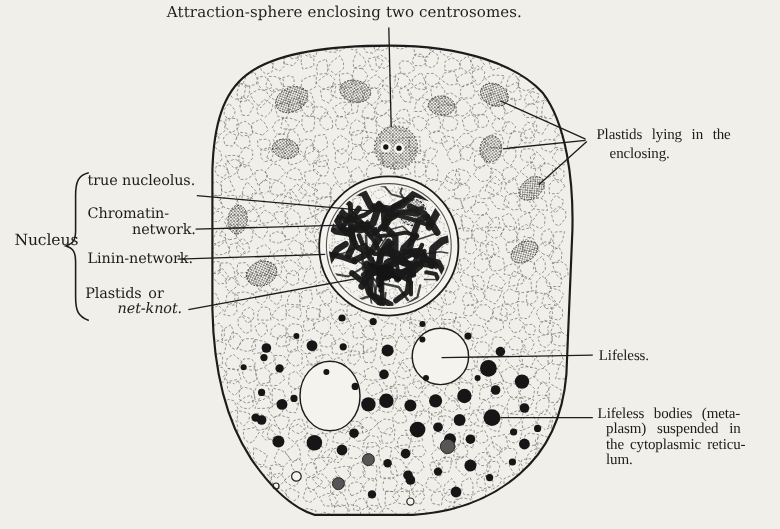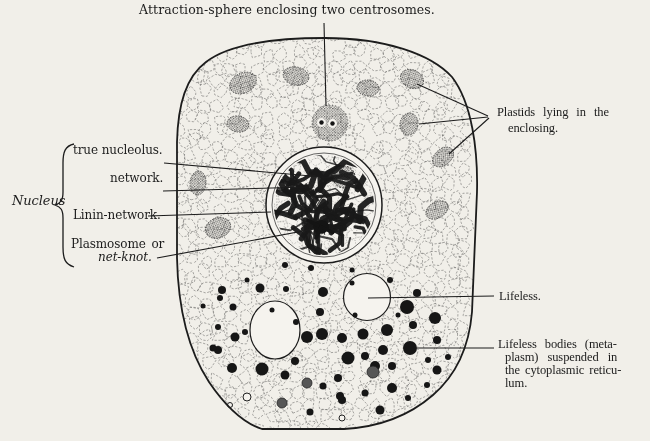--- a/index.html
+++ b/index.html
@@ -13,21 +13,21 @@
   .title{
     position:absolute;top:3px;left:0;width:574px;text-align:center;
     font-size:12.5px;line-height:14px;letter-spacing:0.1px;
   }
   .lbl{
     position:absolute;font-size:12px;line-height:13px;white-space:nowrap;
     letter-spacing:-0.1px;
   }
   .rl{font-size:12.5px;line-height:13px;font-family:Liberation Serif, serif;}
   .plastids-lbl{line-height:16px;}
-  .nucleus-lbl{font-size:13px;font-style:italic;}
+  .nucleus-lbl{font-size:13px;}
   .i11{padding-left:11px;}
   .i27{padding-left:27px;font-style:italic;}
   .i37{padding-left:37px;}
   .i7{padding-left:7px;}
   .ws2{word-spacing:2px;}
   .ws5{word-spacing:5px;}
   .ws6{word-spacing:6px;}
 </style>
 </head>
 <body>
@@ -1090,29 +1090,30 @@
 
   <div class="title">Attraction-sphere enclosing two centrosomes.</div>
 
   <div class="lbl nucleus-lbl" style="left:12px;top:194px">Nucleus</div>
 
   <div class="lbl" style="left:73px;top:144px">
     <div>true nucleolus.</div>
   </div>
 
   <div class="lbl" style="left:73px;top:172px">
+    <div>Chromatin-</div>
     <div class="i37">network.</div>
   </div>
 
   <div class="lbl" style="left:73px;top:209px">
     <div>Linin-network.</div>
   </div>
 
   <div class="lbl" style="left:71px;top:238px">
-    <div class="ws2">Plasmosome or</div>
+    <div class="ws2">Plastids or</div>
     <div class="i27">net-knot.</div>
   </div>
 
   <div class="lbl rl plastids-lbl" style="left:497px;top:104px">
     <div class="ws5">Plastids lying in the</div>
     <div class="i11">enclosing.</div>
   </div>
 
   <div class="lbl rl" style="left:499px;top:290px">
     <div>Lifeless.</div>

